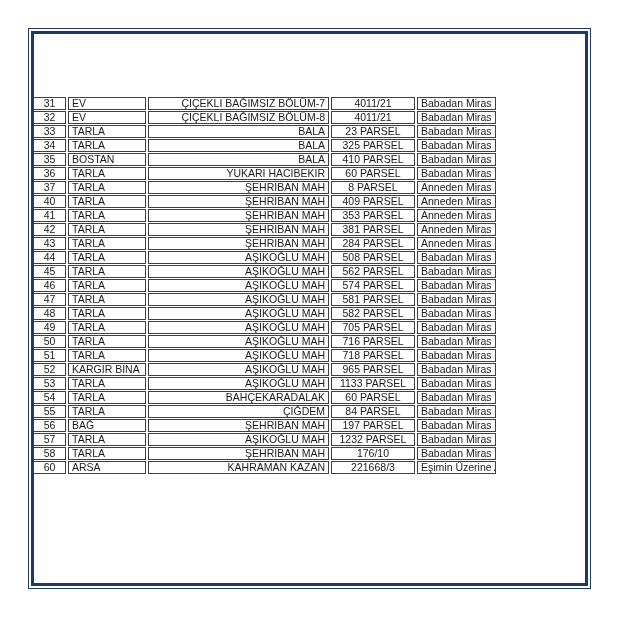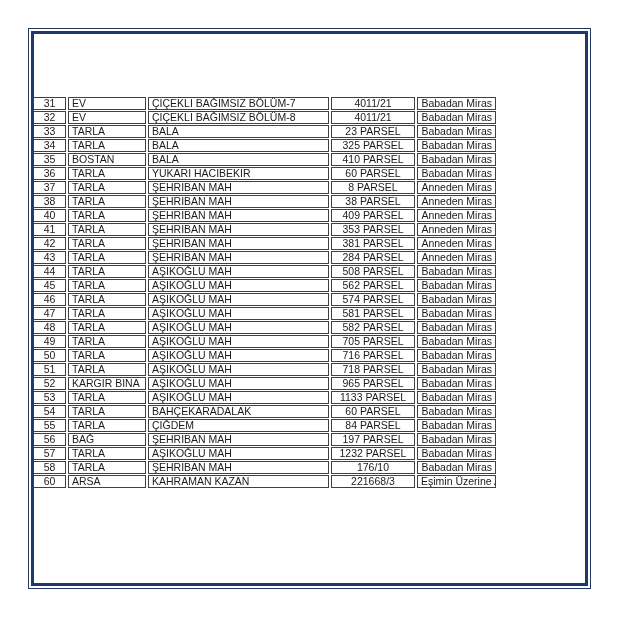--- a/index.html
+++ b/index.html
@@ -28,23 +28,23 @@
     font-size:10.5px;line-height:11px;
   }
   .property-table td{
     border:1px solid var(--cell-border);
     height:11px;padding:0 3px;
     overflow:hidden;white-space:nowrap;
     vertical-align:middle;
   }
   td.c0{width:25px;text-align:center;}
   td.c1{width:70px;text-align:left;}
-  td.c2{width:173px;text-align:left;}
+  td.c2{width:173px;text-align:right;}
   td.c3{width:76px;text-align:center;margin-left:26px;}
-  td.c4{text-align:right;}
+  td.c4{text-align:left;}
 </style>
 </head>
 <body>
 
 <div class="frame-outer">
   <div class="frame-inner"></div>
 </div>
 
 <table class="property-table">
   <tbody>
@@ -91,27 +91,20 @@
         <td class="c4">Babadan Miras</td>
       </tr>
       <tr>
         <td class="c0">37</td>
         <td class="c1">TARLA</td>
         <td class="c2">ŞEHRİBAN MAH</td>
         <td class="c3">8 PARSEL</td>
         <td class="c4">Anneden Miras</td>
       </tr>
       <tr>
-        <td class="c0">38</td>
-        <td class="c1">TARLA</td>
-        <td class="c2">ŞEHRİBAN MAH</td>
-        <td class="c3">38 PARSEL</td>
-        <td class="c4">Anneden Miras</td>
-      </tr>
-      <tr>
         <td class="c0">40</td>
         <td class="c1">TARLA</td>
         <td class="c2">ŞEHRİBAN MAH</td>
         <td class="c3">409 PARSEL</td>
         <td class="c4">Anneden Miras</td>
       </tr>
       <tr>
         <td class="c0">41</td>
         <td class="c1">TARLA</td>
         <td class="c2">ŞEHRİBAN MAH</td>

